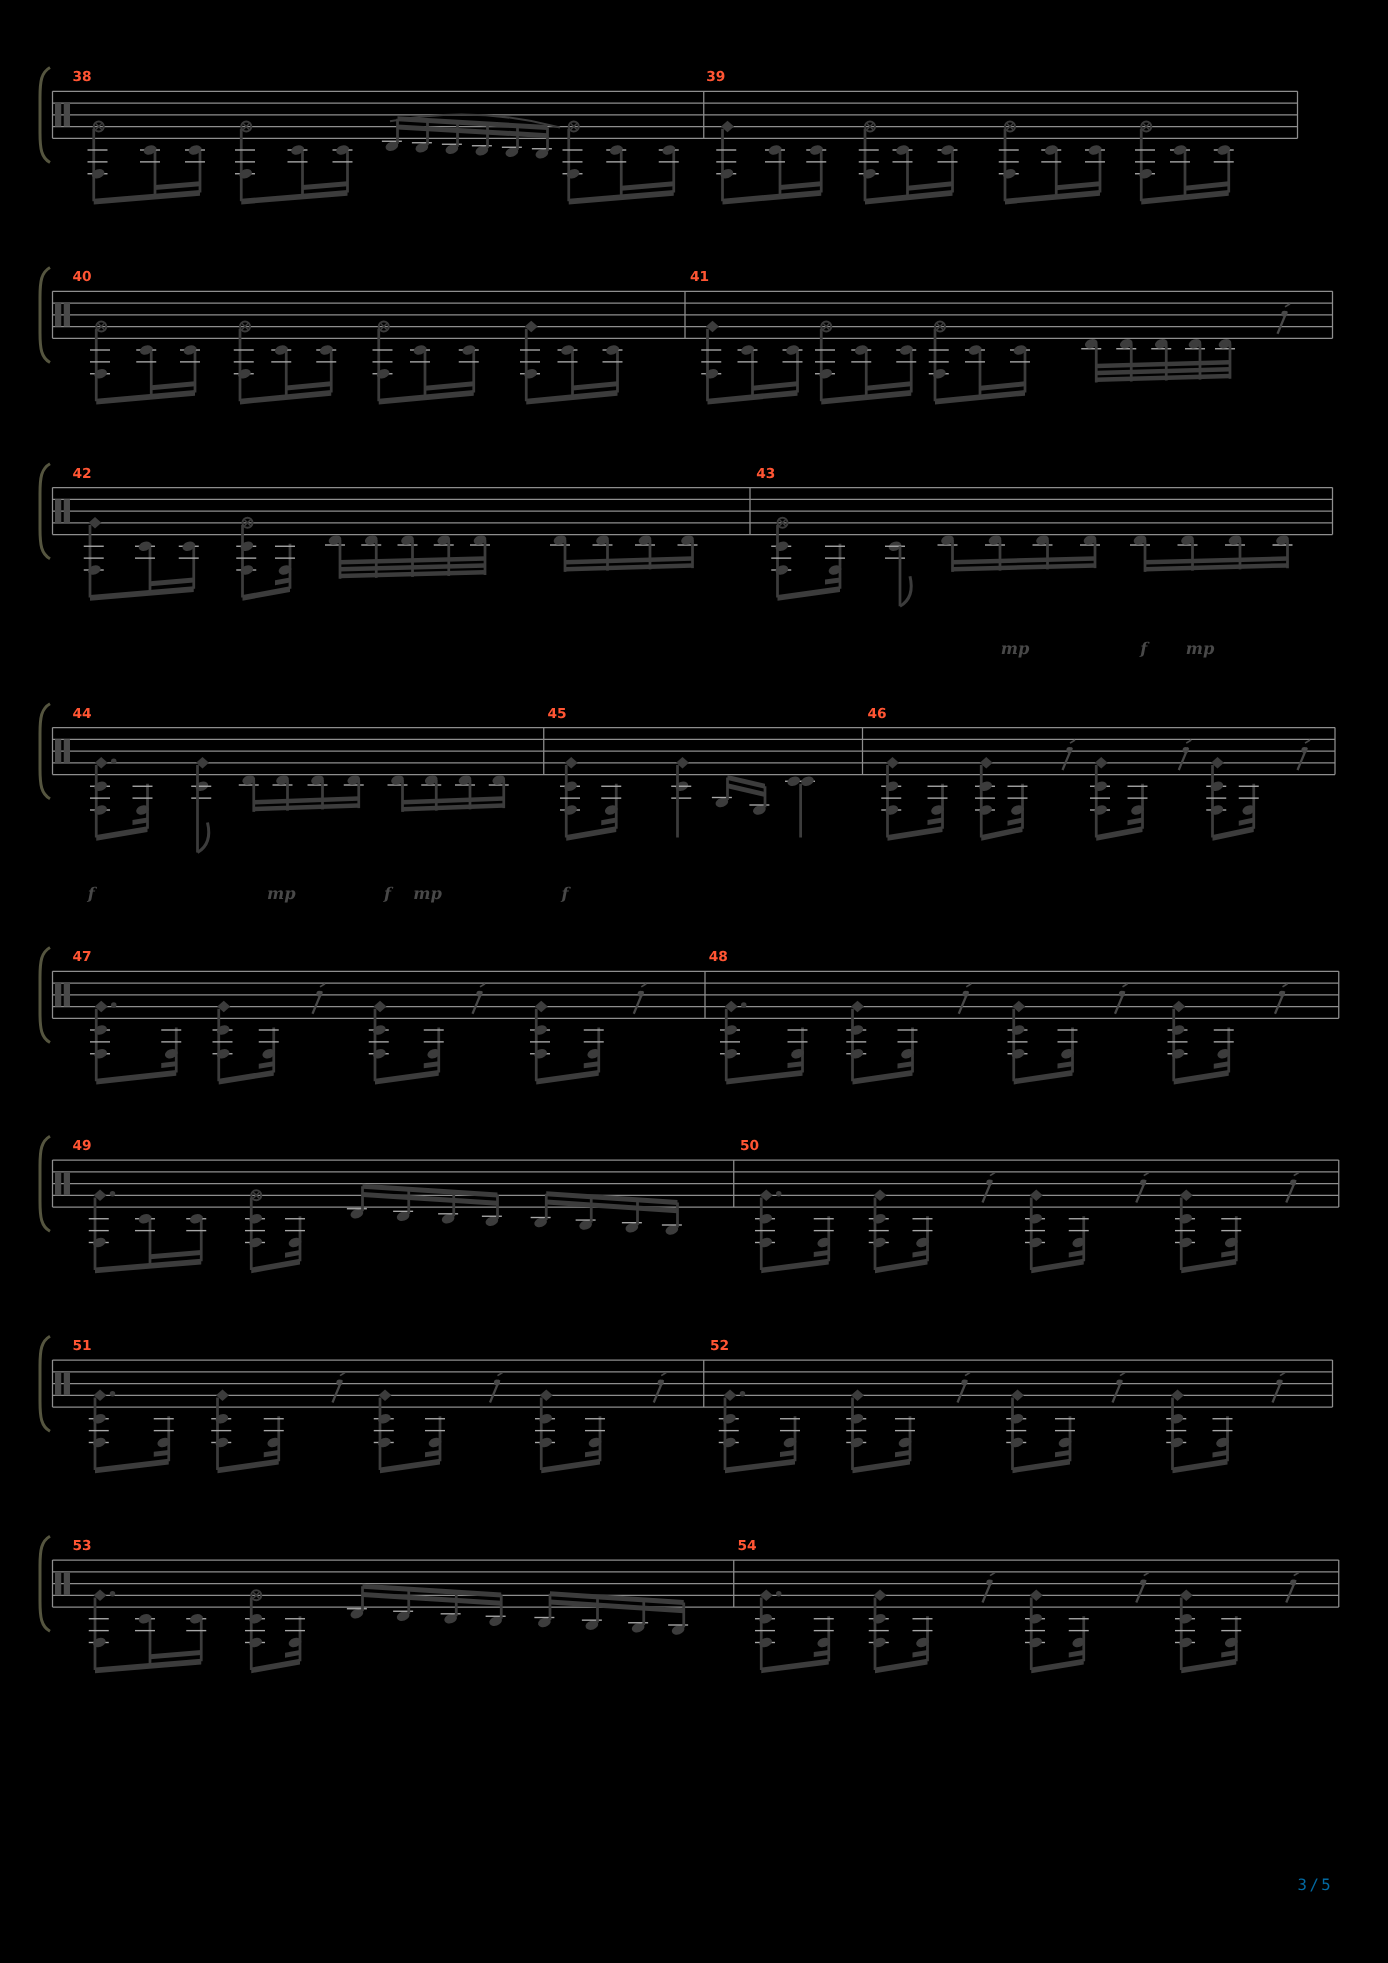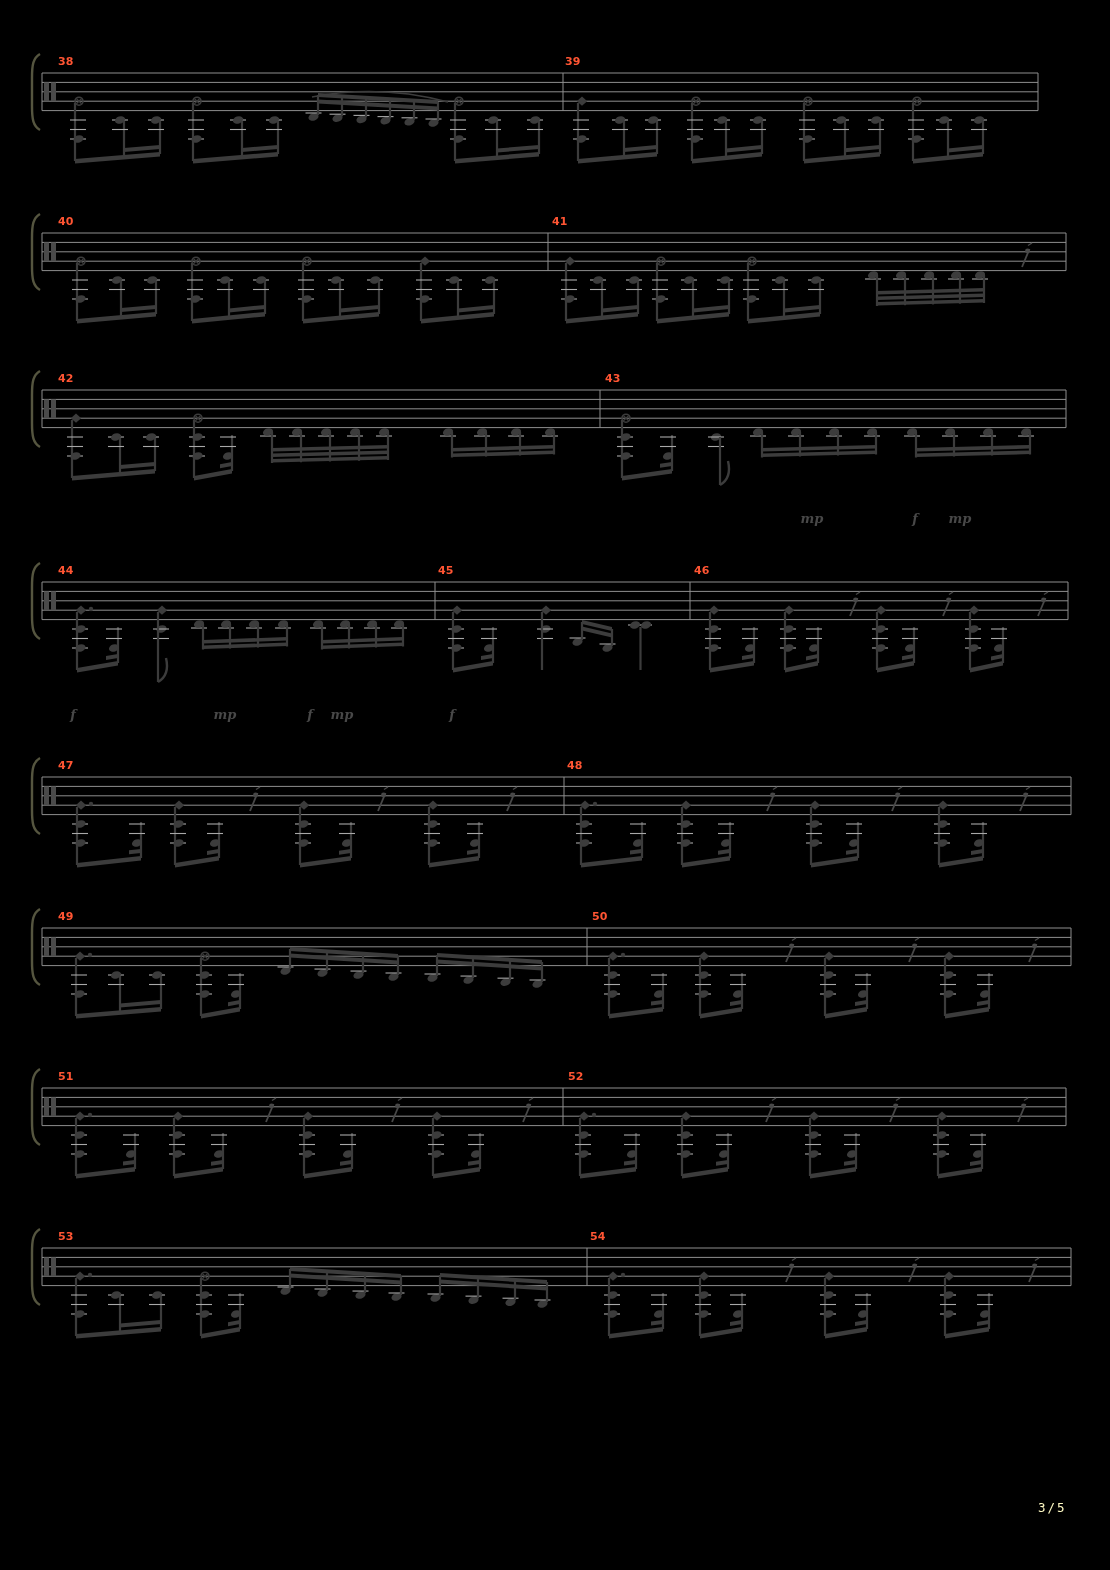--- a/index.html
+++ b/index.html
@@ -1349,14 +1349,14 @@
       </g>
       <text x="812" y="523" fill="#484848" font-size="13" font-style="italic" font-weight="bold" font-family="&quot;DejaVu Serif&quot;,serif" text-anchor="middle">mp</text>
       <text x="915" y="523" fill="#484848" font-size="13" font-style="italic" font-weight="bold" font-family="&quot;DejaVu Serif&quot;,serif" text-anchor="middle">f</text>
       <text x="960" y="523" fill="#484848" font-size="13" font-style="italic" font-weight="bold" font-family="&quot;DejaVu Serif&quot;,serif" text-anchor="middle">mp</text>
       <text x="73" y="719" fill="#484848" font-size="13" font-style="italic" font-weight="bold" font-family="&quot;DejaVu Serif&quot;,serif" text-anchor="middle">f</text>
       <text x="225" y="719" fill="#484848" font-size="13" font-style="italic" font-weight="bold" font-family="&quot;DejaVu Serif&quot;,serif" text-anchor="middle">mp</text>
       <text x="310" y="719" fill="#484848" font-size="13" font-style="italic" font-weight="bold" font-family="&quot;DejaVu Serif&quot;,serif" text-anchor="middle">f</text>
       <text x="342" y="719" fill="#484848" font-size="13" font-style="italic" font-weight="bold" font-family="&quot;DejaVu Serif&quot;,serif" text-anchor="middle">mp</text>
       <text x="452" y="719" fill="#484848" font-size="13" font-style="italic" font-weight="bold" font-family="&quot;DejaVu Serif&quot;,serif" text-anchor="middle">f</text>
     </svg>
-  <div class="page-number" style="color: #fef9c3;">3/5</div>
+  <div class="page-number" style="color: #0369a1;">3/5</div>
 </div>
 
 </body></html>

